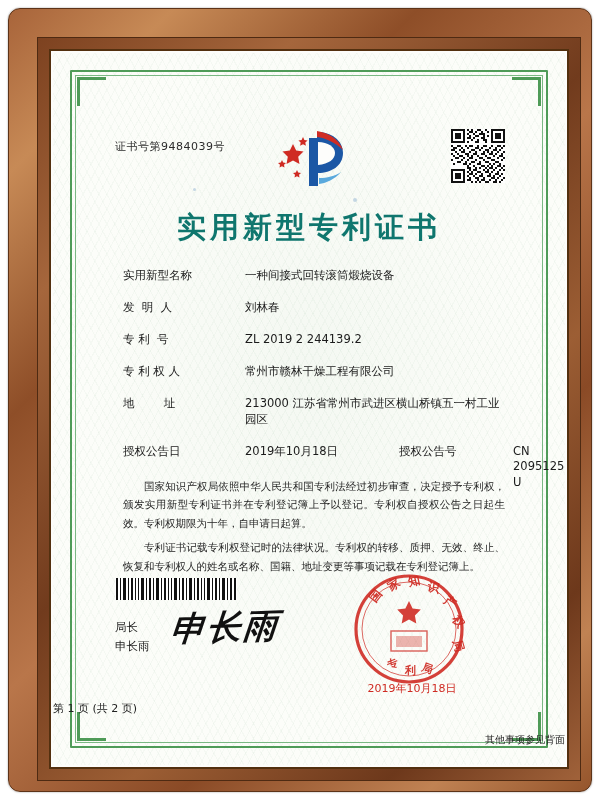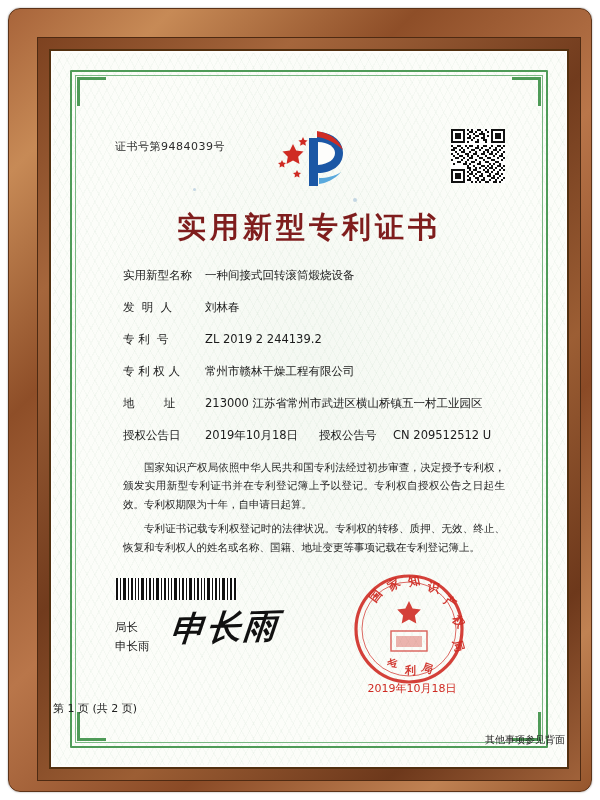--- a/index.html
+++ b/index.html
@@ -110,38 +110,39 @@
 
   
   .doc-title {
     position: absolute;
     left: 0; right: 0;
     top: 155px;
     text-align: center;
     font-size: 29px;
     font-weight: bold;
     letter-spacing: 4px;
-    color: #7f1d1d;
+    color: #0f766e;
     font-family: "DejaVu Sans", "Liberation Sans", sans-serif;
   }
 
   
   .fields {
     position: absolute;
     left: 70px; top: 215px;
     width: 382px;
     font-size: 11.5px;
     color: #1b1b1b;
     font-family: "DejaVu Sans", "Liberation Sans", sans-serif;
   }
   .field-row {
     display: flex;
     align-items: baseline;
     margin-bottom: 16.5px;
     line-height: 1.35;
+    gap: 40px;
   }
   .field-label {
     width: 82px;
     flex: 0 0 82px;
     white-space: pre;
     color: #1b1b1b;
   }
   .field-value {
     flex: 1 1 auto;
     color: #1b1b1b;
@@ -151,27 +152,27 @@
     width: 74px;
     flex: 0 0 74px;
     margin-left: 21px;
     white-space: pre;
   }
   .field-value2 { flex: 1 1 auto; }
 
   
   .body-text {
     position: absolute;
-    left: 70px; top: 405px;
+    left: 70px; top: 425px;
     width: 382px;
     font-size: 10.5px;
     line-height: 1.75;
     color: #1f1f1f;
     text-align: justify;
-    font-family: Liberation Sans, sans-serif;
+    font-family: Liberation Serif, serif;
   }
   .body-text p { margin: 0 0 6px 0; text-indent: 21px; }
 
   
   .barcode {
     position: absolute;
     left: 62px; top: 525px;
     width: 122px; height: 22px;
   }
 

